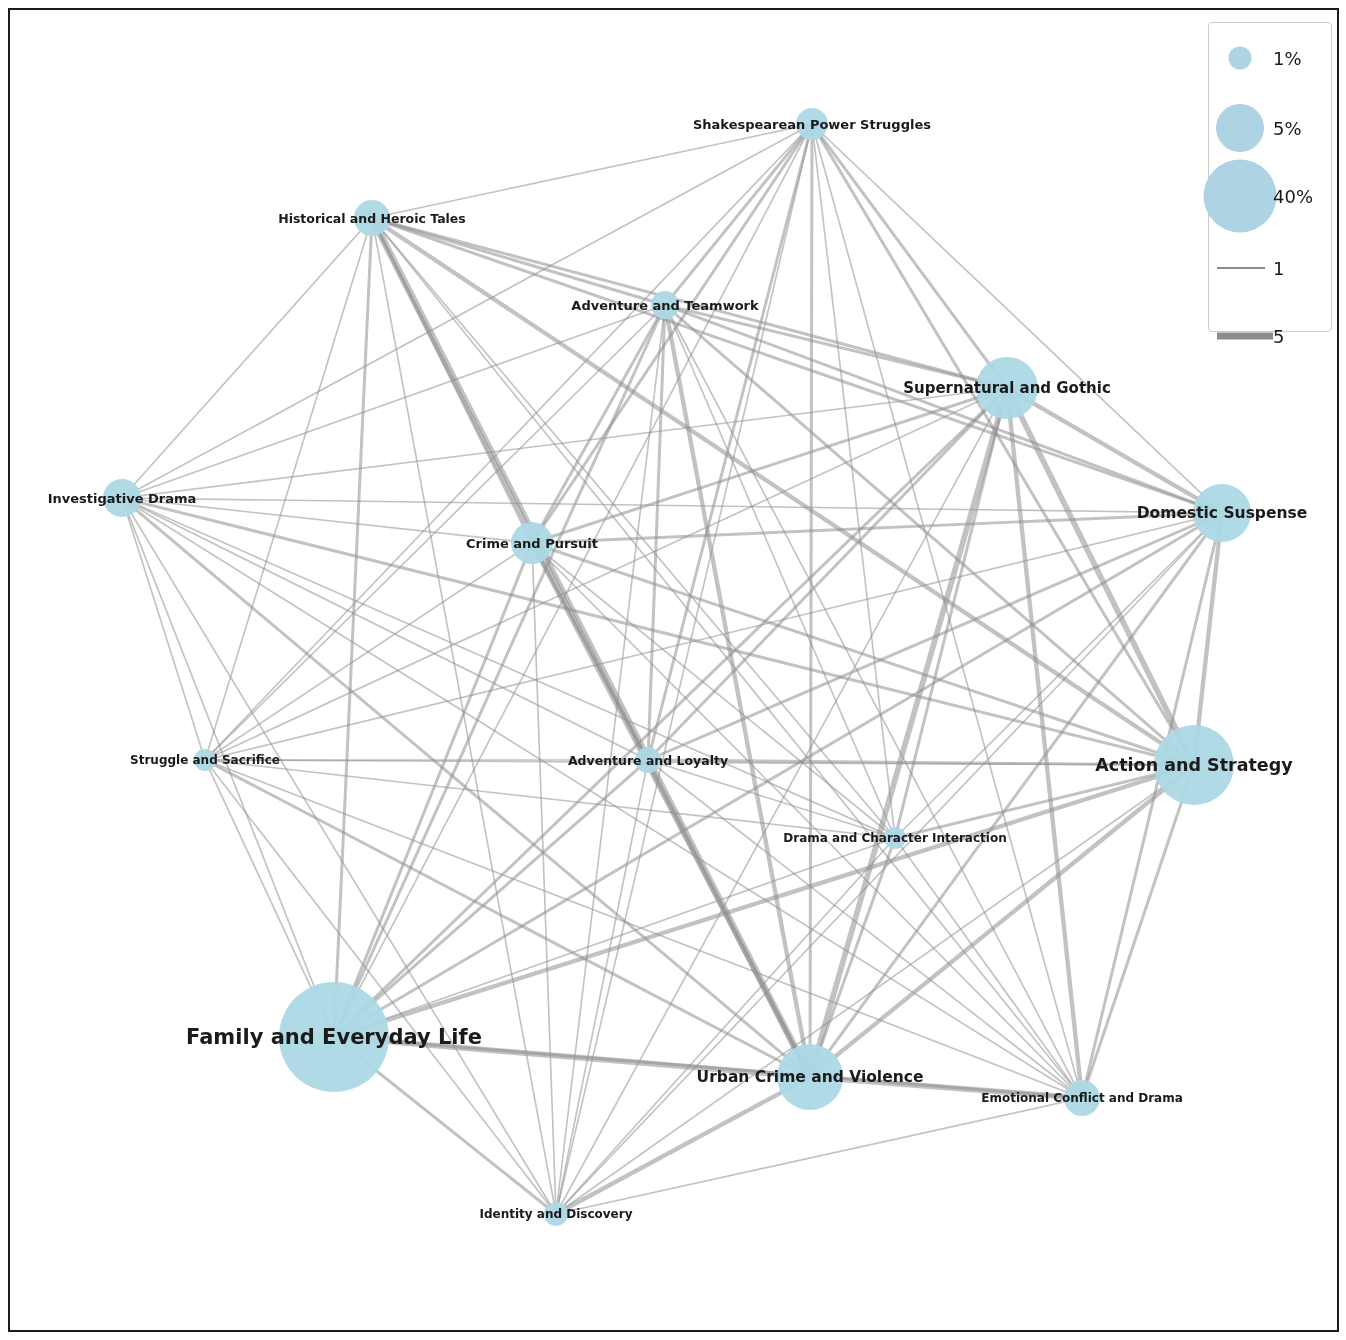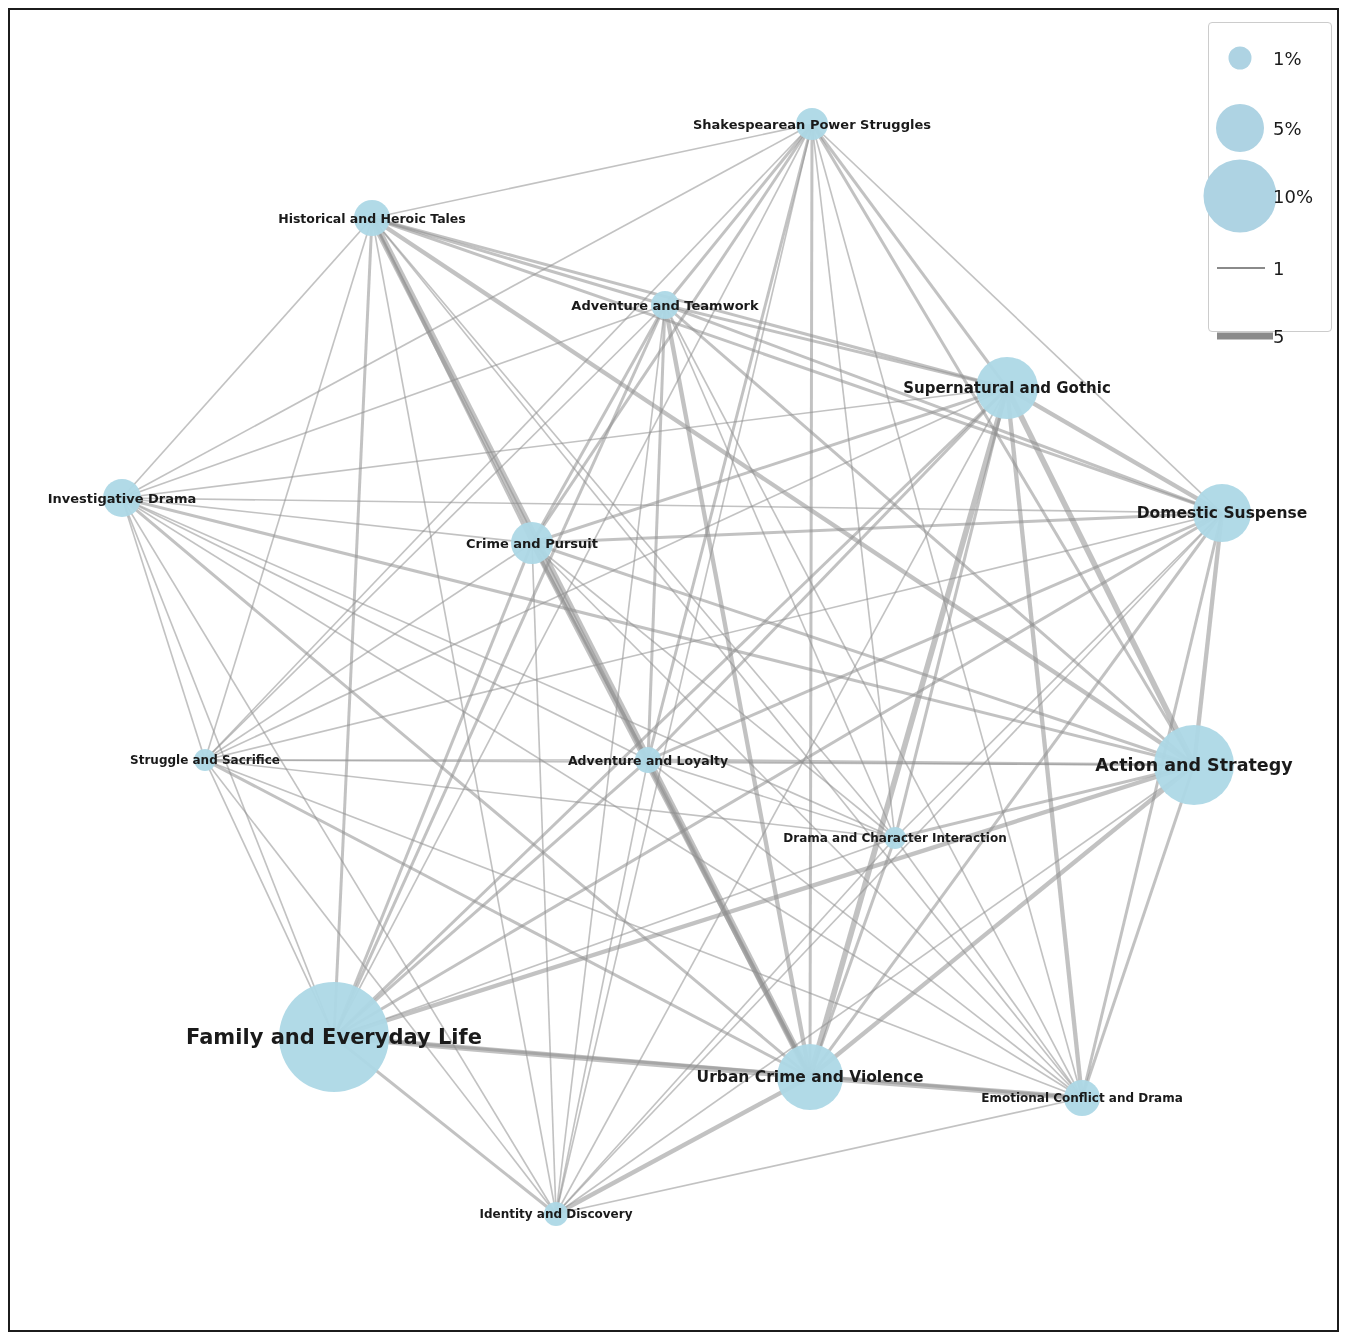--- a/index.html
+++ b/index.html
@@ -203,21 +203,21 @@
     <div class="legend-row" style="top:35px">
       <span class="legend-marker-circle" style="width: 23px; height: 23px;"></span>
       <span class="legend-label">1%</span>
     </div>
     <div class="legend-row" style="top:105px">
       <span class="legend-marker-circle" style="width: 48px; height: 48px;"></span>
       <span class="legend-label">5%</span>
     </div>
     <div class="legend-row" style="top:173px">
       <span class="legend-marker-circle" style="width: 73px; height: 73px;"></span>
-      <span class="legend-label">10%</span>
+      <span class="legend-label">40%</span>
     </div>
     <div class="legend-row" style="top:245px">
       <span class="legend-marker-line" style="width: 48px; height: 2px;"></span>
       <span class="legend-label">1</span>
     </div>
     <div class="legend-row" style="top:313px">
       <span class="legend-marker-line" style="width: 56px; height: 7px;"></span>
       <span class="legend-label">5</span>
     </div>
   </div>

